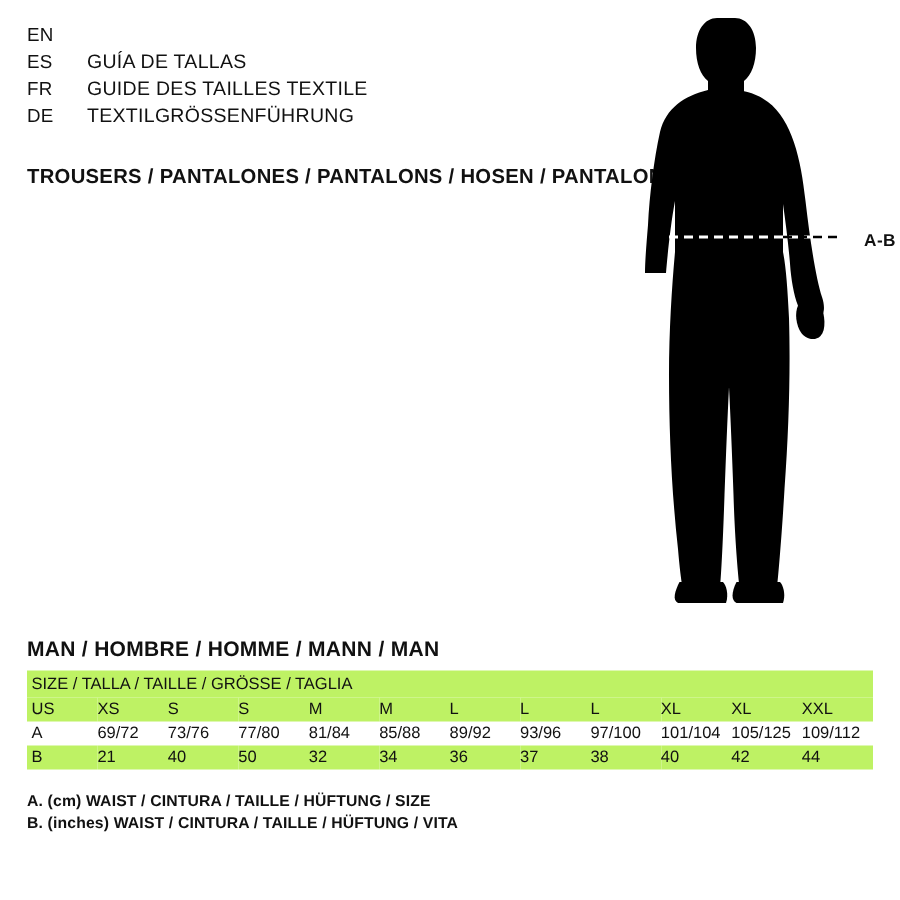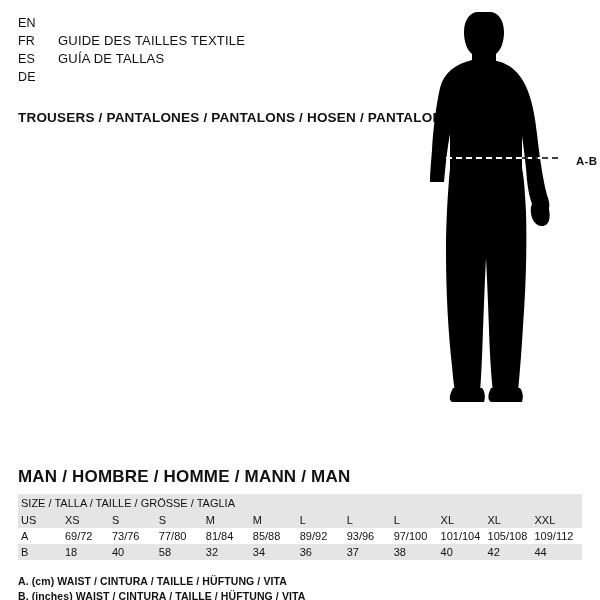--- a/index.html
+++ b/index.html
@@ -78,45 +78,44 @@
   }
 
   
   .table-section {
     position: absolute;
     left: 18px;
     top: 424px;
     width: 564px;
   }
   .section-title {
-    font-size: 17px;
+    font-size: 14px;
     font-weight: bold;
     letter-spacing: 0.2px;
     margin-bottom: 7px;
-    margin-top: 43px;
   }
   table.size-table {
     border-collapse: collapse;
     width: 564px;
     table-layout: fixed;
   }
   table.size-table td {
     font-size: 11px;
     padding: 2px 0 2px 0;
     text-align: left;
     vertical-align: middle;
     white-space: nowrap;
   }
   table.size-table tr.head td {
     font-size: 11px;
     padding-top: 3px;
     padding-bottom: 3px;
   }
   table.size-table tr.shaded {
-    background: #e5e5e5;
+    background: #bef264;
     padding-left: 44px;
   }
   td.col-label {
     width: 88px;
     padding-left: 3px !important;
   }
   td.val { width: 43px; }
   td.val.wide { width: 46px; }
 
   .notes {
@@ -132,29 +131,30 @@
 </head>
 <body>
 
 <div class="page">
 
   <div class="lang-block">
     <div class="lang-row">
       <div class="lang-code">EN</div>
     </div>
     <div class="lang-row">
+      <div class="lang-code">ES</div>
+      <div class="lang-title">GUÍA DE TALLAS</div>
+    </div>
+    <div class="lang-row">
       <div class="lang-code">FR</div>
       <div class="lang-title">GUIDE DES TAILLES TEXTILE</div>
     </div>
     <div class="lang-row">
-      <div class="lang-code">ES</div>
-      <div class="lang-title">GUÍA DE TALLAS</div>
-    </div>
-    <div class="lang-row">
       <div class="lang-code">DE</div>
+      <div class="lang-title">TEXTILGRÖSSENFÜHRUNG</div>
     </div>
   </div>
 
   <div class="garment-title">TROUSERS / PANTALONES / PANTALONS / HOSEN / PANTALONI</div>
 
   <div class="figure-wrap">
     <svg class="figure-svg" width="200" height="400" viewBox="0 0 200 400">
 
       <path d="M78,2 C70,2 64,10 64,22 C64,32 67,40 72,44 L72,52 L96,52 L96,44 C101,40 104,32 104,22 C104,10 98,2 90,2 Z" fill="#000000"></path>
 
@@ -226,39 +226,39 @@
           <td class="col-label">A</td>
           <td class="val">69/72</td>
           <td class="val">73/76</td>
           <td class="val">77/80</td>
           <td class="val">81/84</td>
           <td class="val">85/88</td>
           <td class="val">89/92</td>
           <td class="val">93/96</td>
           <td class="val">97/100</td>
           <td class="val wide">101/104</td>
-          <td class="val wide">105/108</td>
+          <td class="val wide">105/125</td>
           <td class="val wide">109/112</td>
         </tr>
         <tr class="shaded">
           <td class="col-label">B</td>
-          <td class="val">18</td>
+          <td class="val">21</td>
           <td class="val">40</td>
-          <td class="val">58</td>
+          <td class="val">50</td>
           <td class="val">32</td>
           <td class="val">34</td>
           <td class="val">36</td>
           <td class="val">37</td>
           <td class="val">38</td>
           <td class="val wide">40</td>
           <td class="val wide">42</td>
           <td class="val wide">44</td>
         </tr>
       </tbody>
     </table>
 
     <div class="notes">
-      <div class="note-line">A. (cm) WAIST / CINTURA / TAILLE / HÜFTUNG / VITA</div>
+      <div class="note-line">A. (cm) WAIST / CINTURA / TAILLE / HÜFTUNG / SIZE</div>
       <div class="note-line">B. (inches) WAIST / CINTURA / TAILLE / HÜFTUNG / VITA</div>
     </div>
   </div>
 
 </div>
 
 </body></html>

